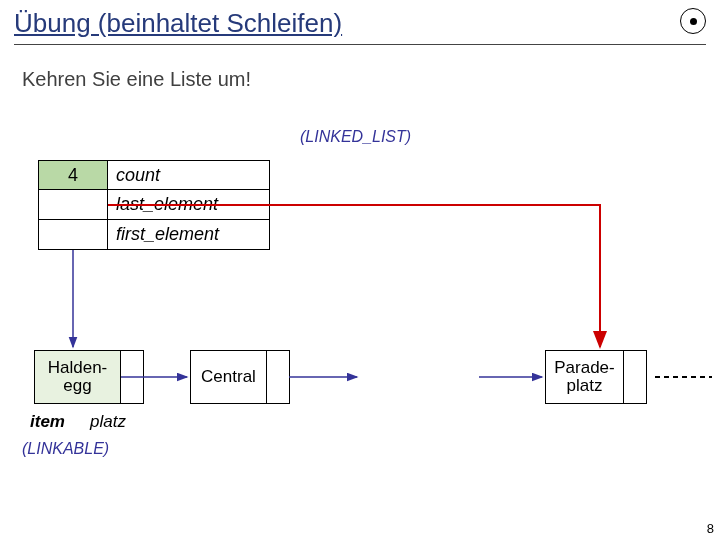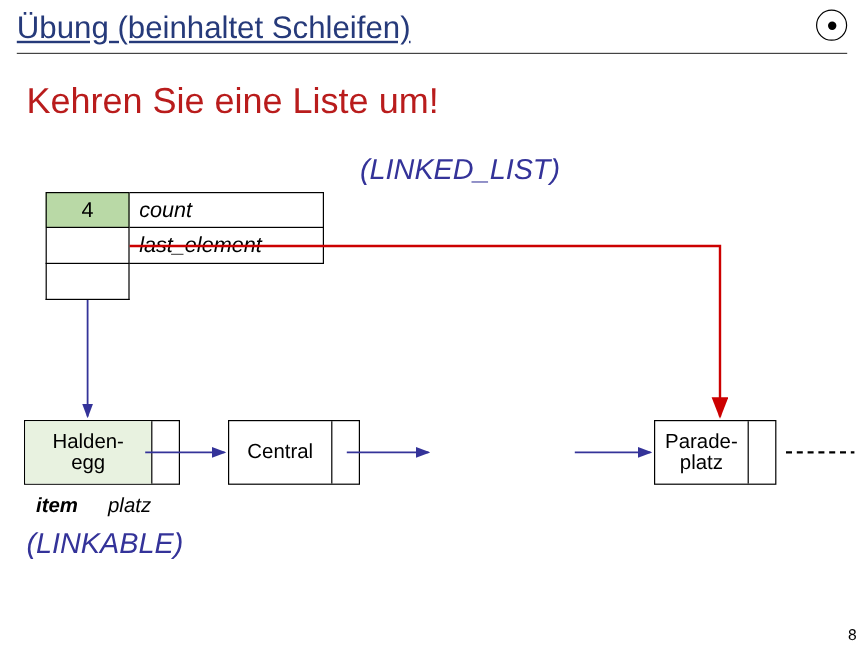--- a/index.html
+++ b/index.html
@@ -49,26 +49,26 @@
     height: 7px;
     background: #000;
     border-radius: 50%;
     left: 9px;
     top: 9px;
   }
   .subtitle {
     position: absolute;
     left: 22px;
     top: 68px;
-    font-size: 30px;
-    color: #b91c1c;
+    font-size: 20px;
+    color: #404040;
   }
   .class-label {
     position: absolute;
-    font-size: 24px;
+    font-size: 16px;
     color: #343399;
     font-style: italic;
   }
   #linkedlist-label { left: 300px; top: 128px; }
   #linkable-label   { left: 22px;  top: 440px; }
 
   
   .hdr-cell {
     position: absolute;
     border: 1px solid #000;
@@ -108,22 +108,22 @@
     justify-content: center;
     font-size: 17px;
     text-align: center;
     line-height: 1.05;
     padding: 0 4px;
   }
   .node .ptr {
     width: 22px;
     border-left: 1px solid #000;
   }
-  #node1 { left: 20px;  width: 130px; }
-  #node2 { left: 190px; width: 110px; }
+  #node1 { left: 34px;  width: 110px; }
+  #node2 { left: 190px; width: 100px; }
   #node3 { left: 360px; width: 130px; }
   #node4 { left: 545px; width: 102px; }
   #node1 .item { background: #e8f2e0; }
 
   .small-label {
     position: absolute;
     font-style: italic;
     font-size: 17px;
   }
   #lbl-item  { left: 30px;  top: 412px; font-weight: bold; }
@@ -162,20 +162,23 @@
   <div class="hdr-cell hdr-right row1">
       <span class="field-name">count</span>
     </div>
 
   <div class="hdr-cell hdr-left row2"></div>
   <div class="hdr-cell hdr-right row2">
       <span class="field-name">last_element</span>
     </div>
 
   <div class="hdr-cell hdr-left row3"></div>
+  <div class="hdr-cell hdr-right row3">
+      <span class="field-name">first_element</span>
+    </div>
 
   <div id="node1" class="node">
     <div class="item">Halden-<br>egg</div>
     <div class="ptr"></div>
   </div>
   <div id="node2" class="node">
     <div class="item">Central</div>
     <div class="ptr"></div>
   </div>
   <div id="node4" class="node">

